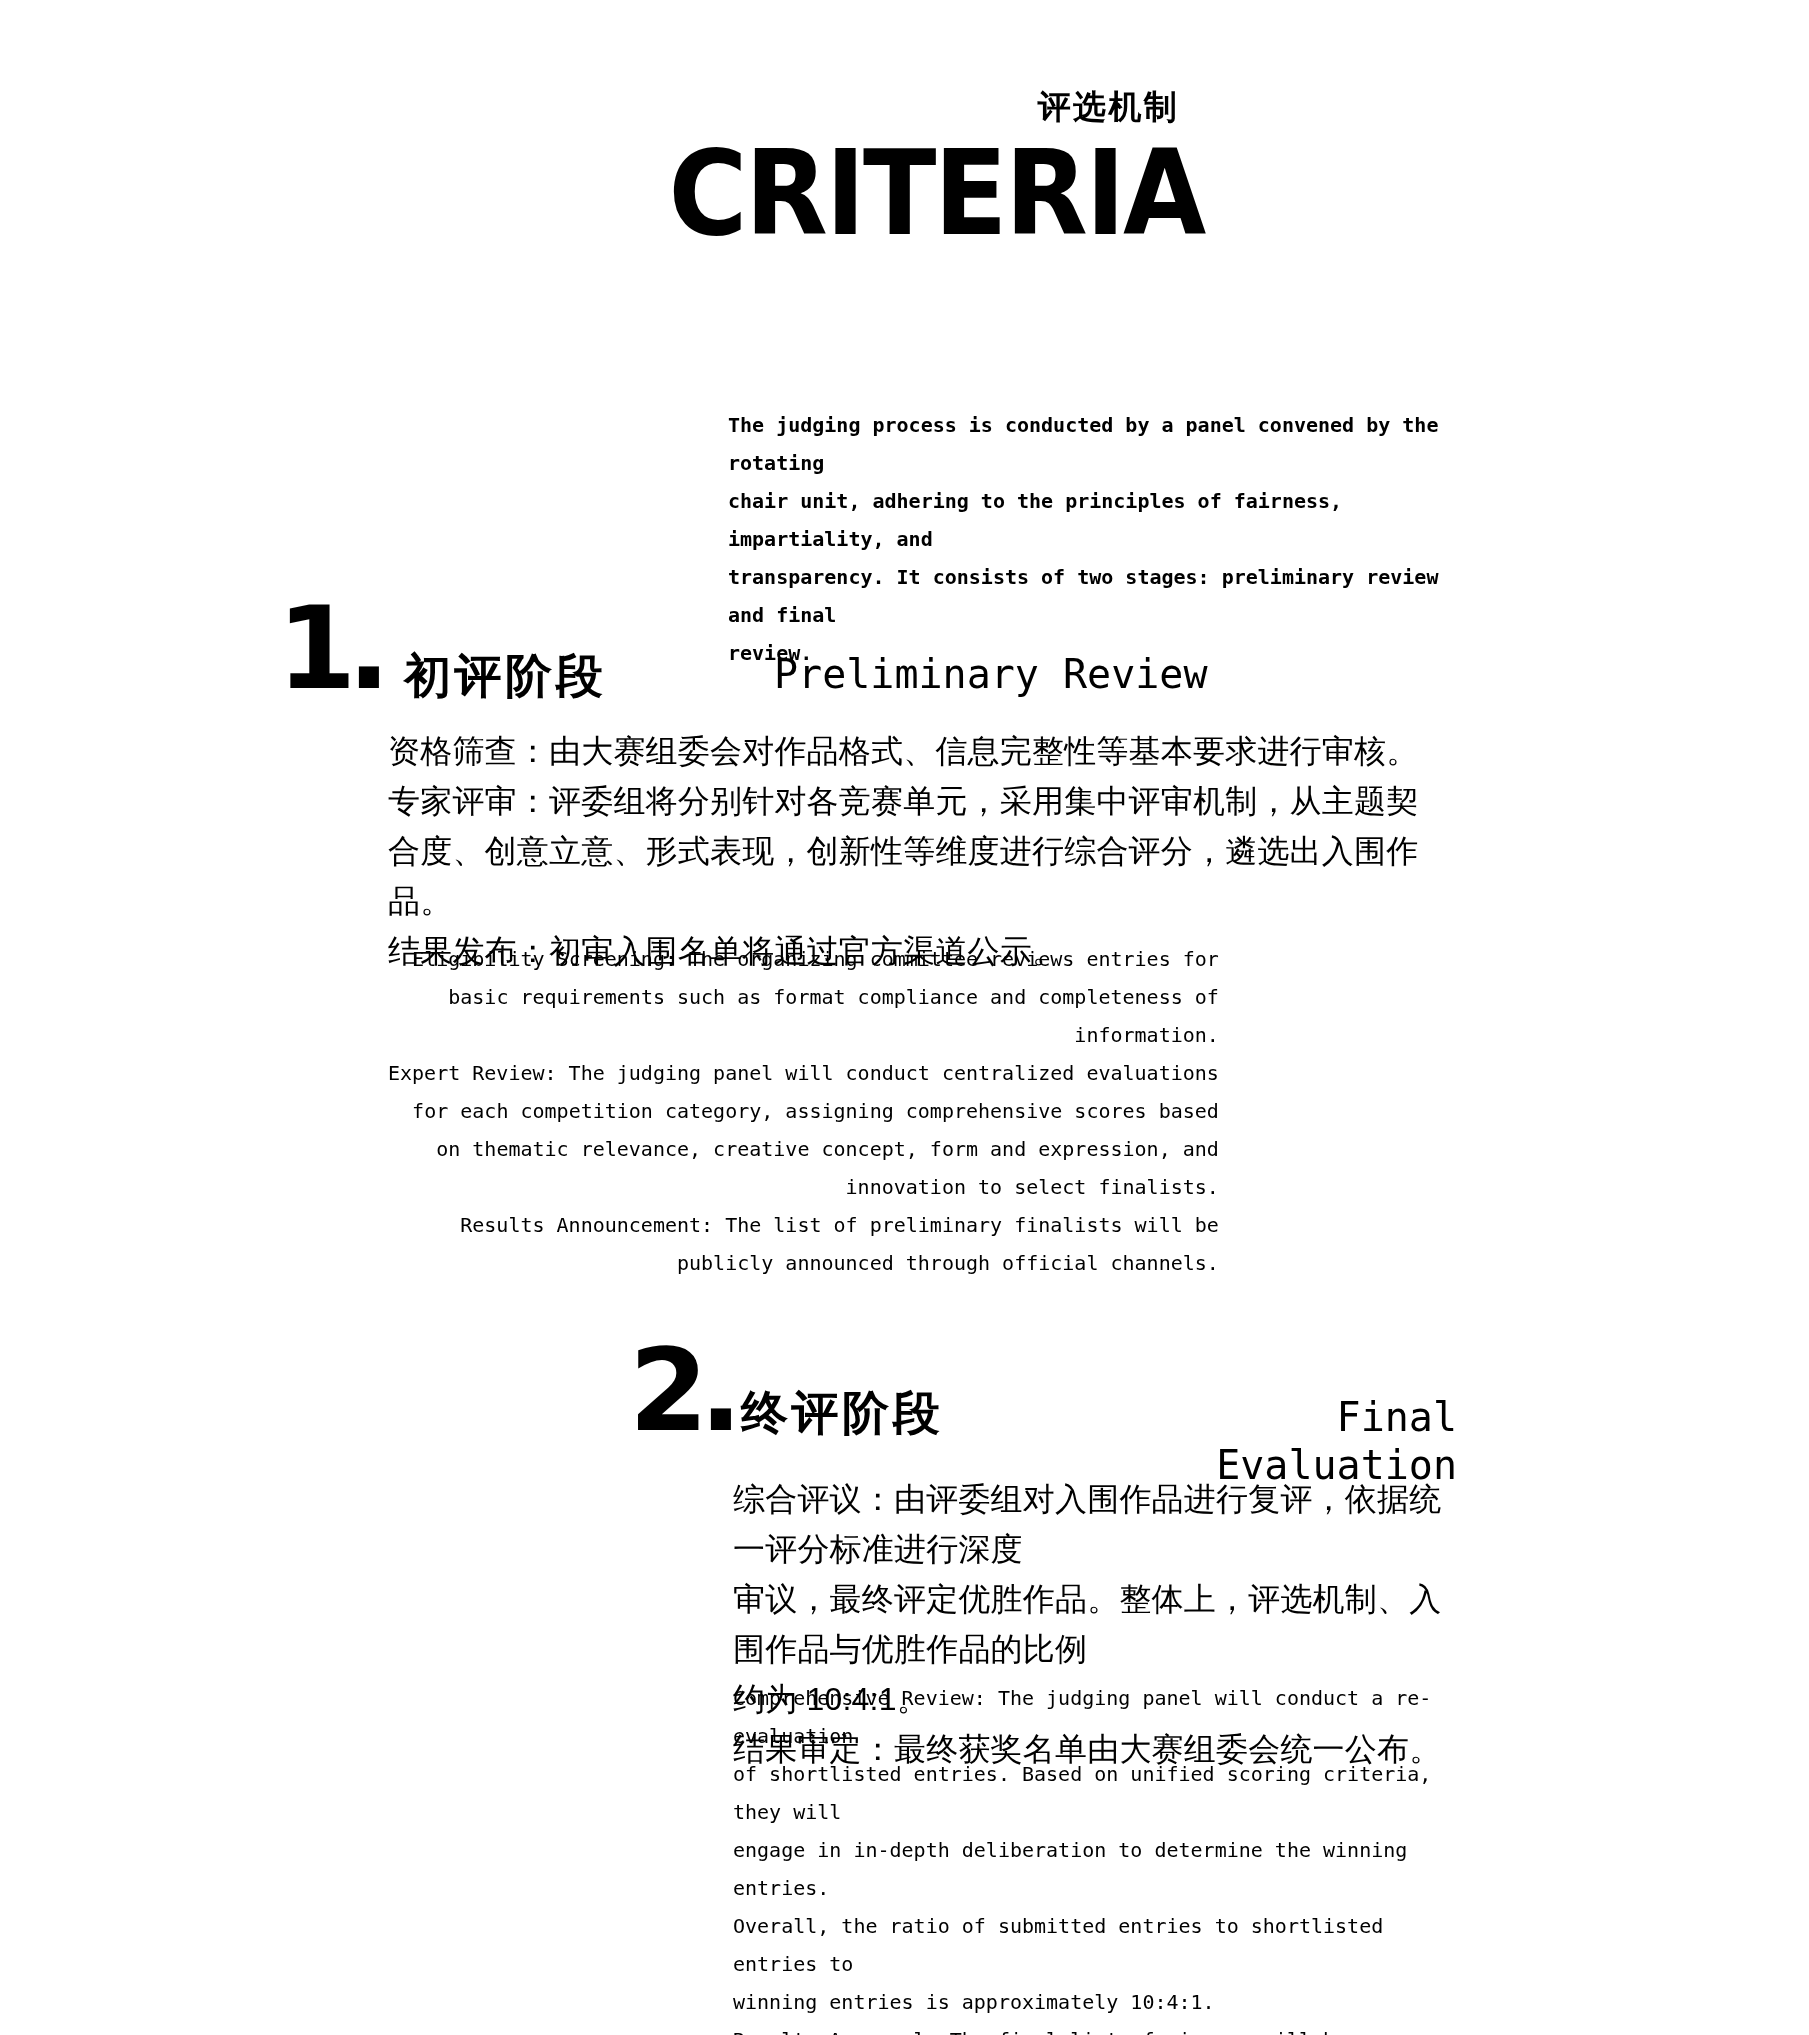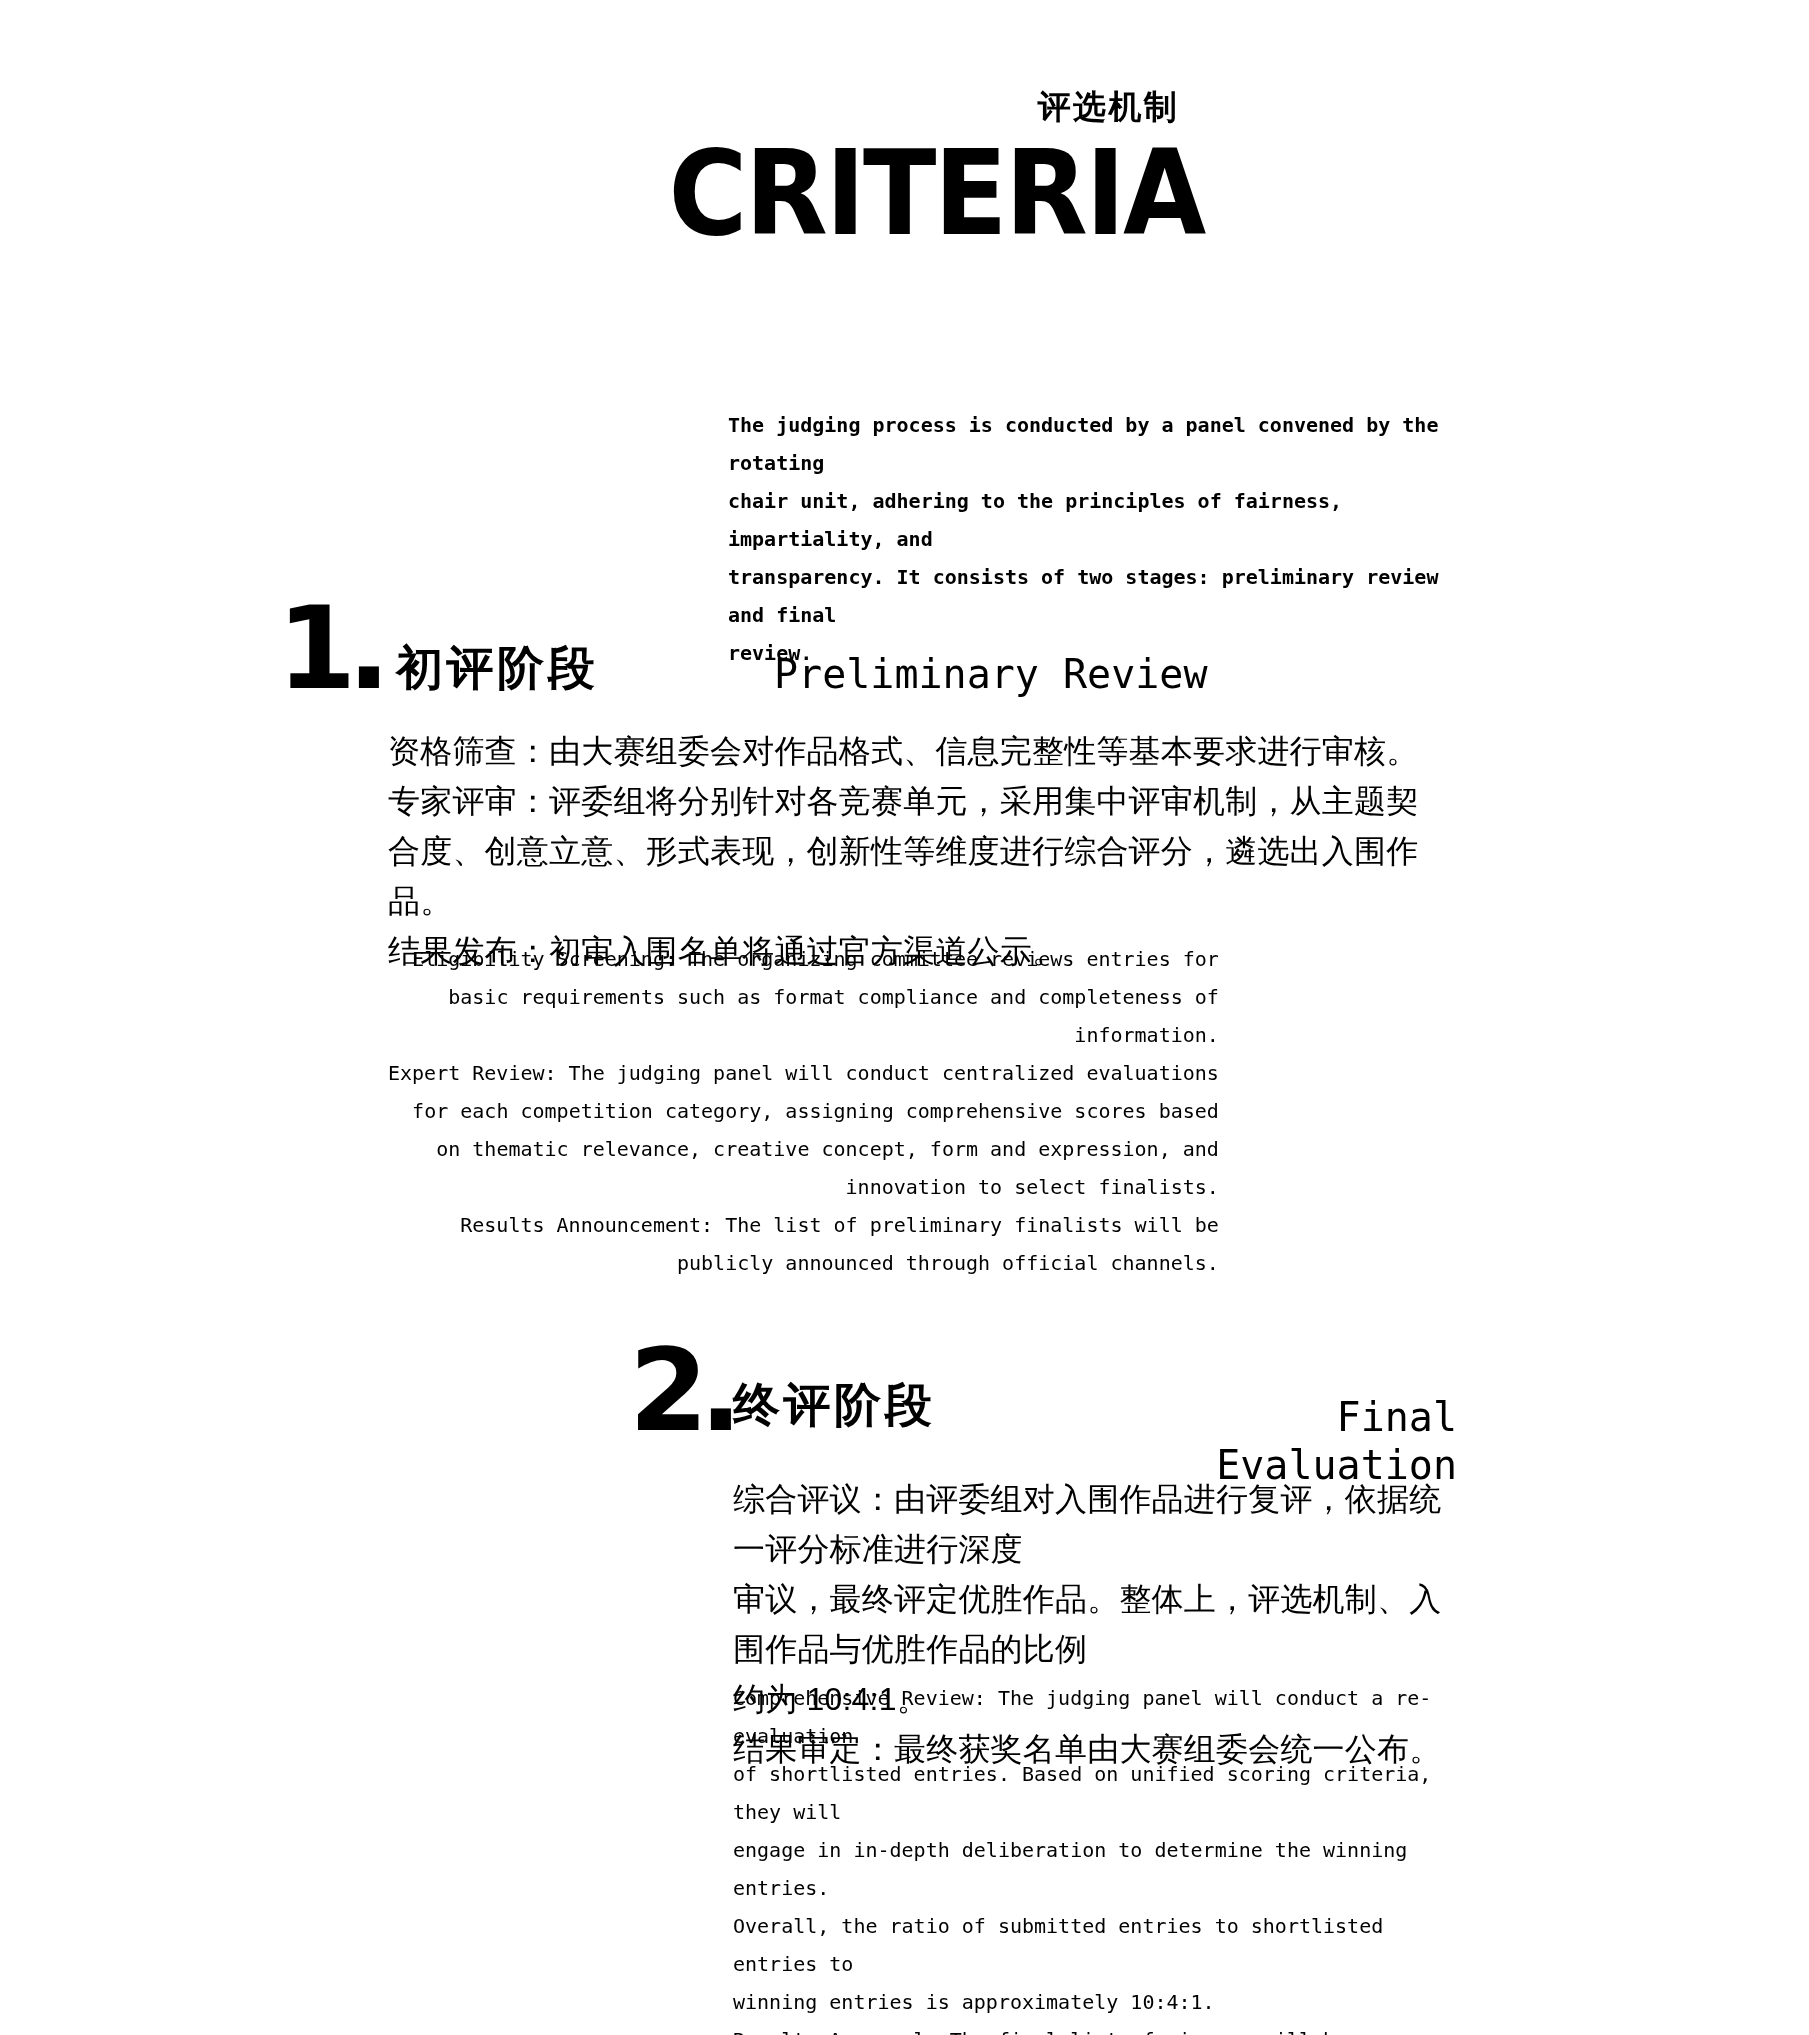--- a/index.html
+++ b/index.html
@@ -113,40 +113,40 @@
   <div class="abs logo">CRITERIA</div>
 
 
   <div class="abs intro-en pre mono">The judging process is conducted by a panel convened by the rotating
 chair unit, adhering to the principles of fairness, impartiality, and
 transparency. It consists of two stages: preliminary review and final
 review.</div>
 
   <section>
     <div class="abs sec-num s1-num">1.</div>
-    <h2 class="abs sec-title-zh s1-title-zh" style="margin:8px;">初评阶段</h2>
+    <h2 class="abs sec-title-zh s1-title-zh" style="margin:16px;">初评阶段</h2>
     <div class="abs sec-title-en s1-title-en mono">Preliminary Review</div>
     <div class="abs sec-body-zh s1-body-zh pre">资格筛查：由大赛组委会对作品格式、信息完整性等基本要求进行审核。
 专家评审：评委组将分别针对各竞赛单元，采用集中评审机制，从主题契
 合度、创意立意、形式表现，创新性等维度进行综合评分，遴选出入围作品。
 结果发布：初审入围名单将通过官方渠道公示。</div>
     <div class="abs sec-body-en s1-body-en pre mono">Eligibility Screening: The organizing committee reviews entries for
 basic requirements such as format compliance and completeness of
 information.
 Expert Review: The judging panel will conduct centralized evaluations
 for each competition category, assigning comprehensive scores based
 on thematic relevance, creative concept, form and expression, and
 innovation to select finalists.
 Results Announcement: The list of preliminary finalists will be
 publicly announced through official channels.</div>
   </section>
 
   <section>
     <div class="abs sec-num s2-num">2.</div>
-    <h2 class="abs sec-title-zh s2-title-zh" style="margin:0;">终评阶段</h2>
+    <h2 class="abs sec-title-zh s2-title-zh" style="margin:8px;">终评阶段</h2>
     <div class="abs sec-title-en s2-title-en mono">Final Evaluation</div>
     <div class="abs sec-body-zh s2-body-zh pre">综合评议：由评委组对入围作品进行复评，依据统一评分标准进行深度
 审议，最终评定优胜作品。整体上，评选机制、入围作品与优胜作品的比例
 约为 10:4:1。
 结果审定：最终获奖名单由大赛组委会统一公布。</div>
     <div class="abs sec-body-en s2-body-en pre mono">Comprehensive Review: The judging panel will conduct a re-evaluation
 of shortlisted entries. Based on unified scoring criteria, they will
 engage in in-depth deliberation to determine the winning entries.
 Overall, the ratio of submitted entries to shortlisted entries to
 winning entries is approximately 10:4:1.

